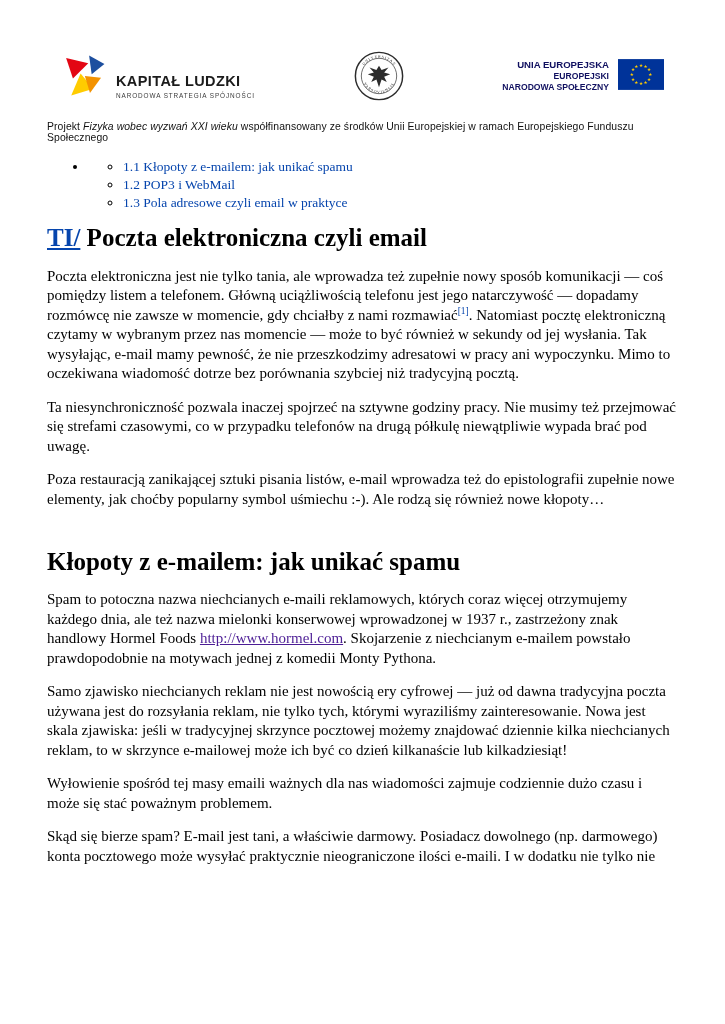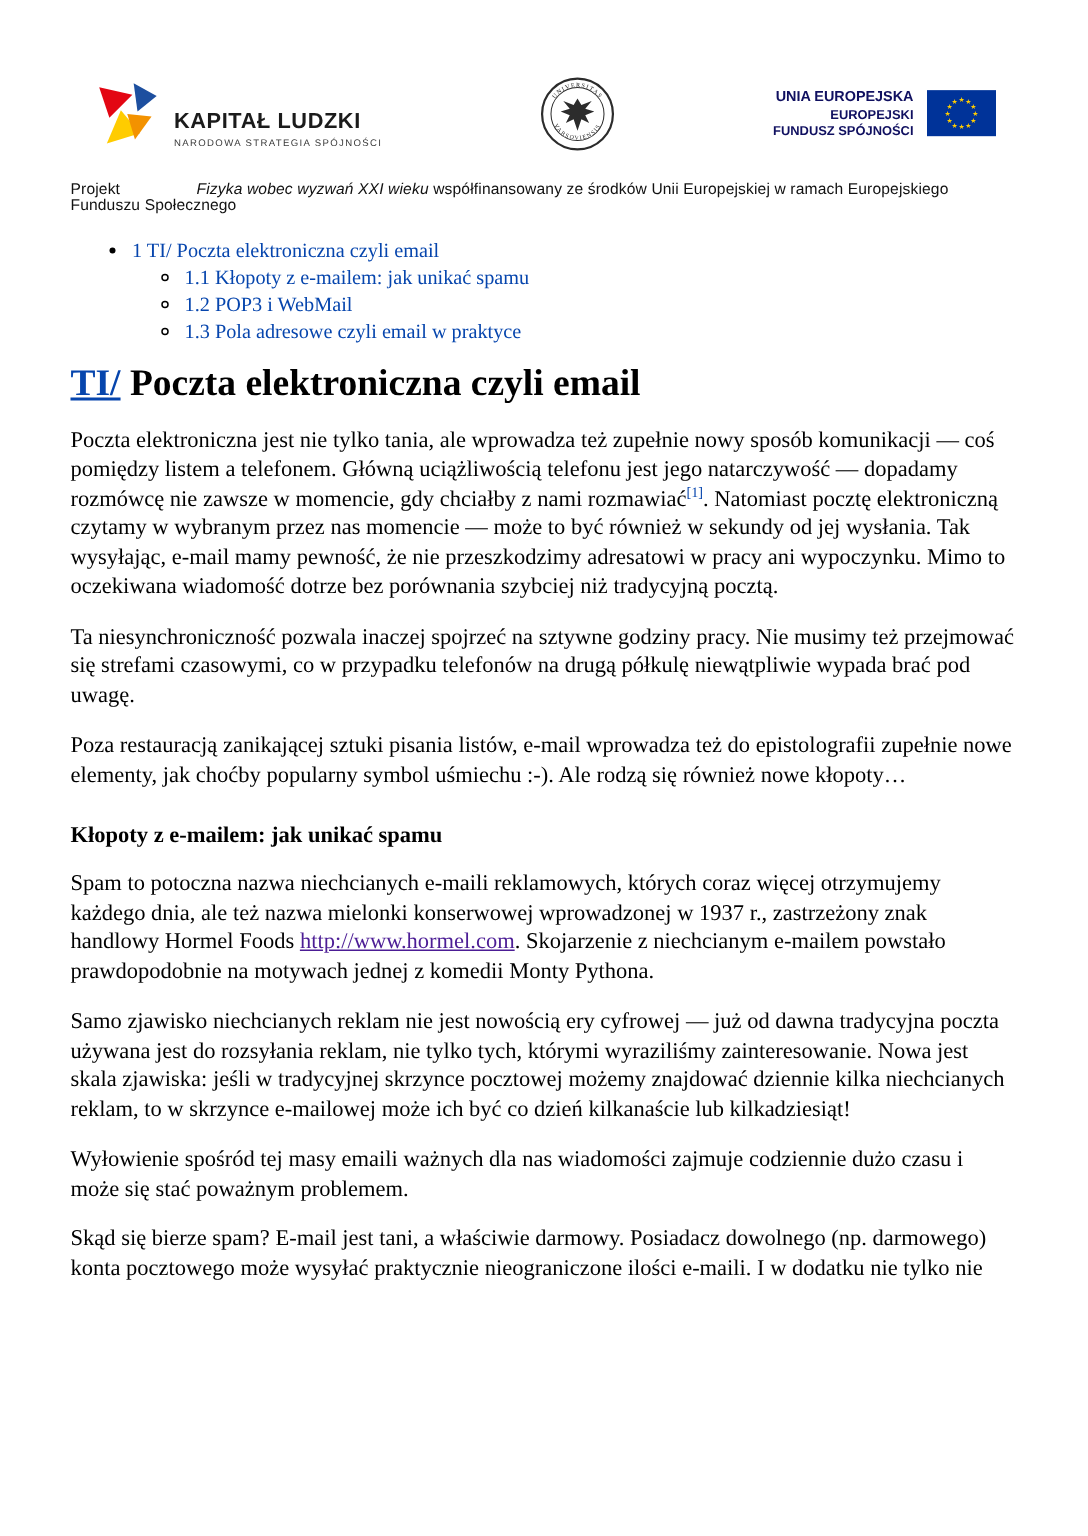--- a/index.html
+++ b/index.html
@@ -16,48 +16,48 @@
     height:64px; padding:0 14px;
   }
   .logo-kl { display:flex; align-items:flex-end; gap:9px; }
   .kl-mark svg { display:block; }
   .kl-text { font-family:"Liberation Sans", sans-serif; }
   .kl-title { font-weight:bold; font-size:14.5px; letter-spacing:.4px; color:#1b1b1b; }
   .kl-sub { font-size:6.4px; letter-spacing:.9px; color:#3a3a3a; margin-top:3px; }
 
   .logo-uw svg { display:block; }
 
-  .logo-eu { display:flex; align-items:center; gap:9px; }
+  .logo-eu { display:flex; align-items:flex-start; gap:9px; }
   .eu-text { text-align:right; font-family:"Liberation Sans", sans-serif; color:#101060; line-height:1.25; }
   .eu-line1 { font-weight:bold; font-size:9.6px; }
   .eu-line2, .eu-line3 { font-size:8.6px; font-weight:bold; }
   .eu-flag { display:block; }
 
   .caption {
     margin-top:13px;
     font-family:"Liberation Sans", sans-serif;
     font-size:10.4px; color:#111; letter-spacing:.1px;
   }
-  .caption i { font-style:italic;margin-left:48px; }
+  .caption i { font-style:italic; }
 
   
   .toc-title { margin-top:25px; font-size:21px; font-weight:bold; }
 
   ul.toc { margin-top:15px; padding-left:41px; font-size:13.5px; line-height:18px; }
   ul.toc ul { padding-left:35px; }
   ul.toc > li { list-style-type:disc; }
   ul.toc ul > li { list-style-type:circle; }
   ul.toc ul ul > li { list-style-type:square; }
   ul.toc a { color:#0645ad; text-decoration:none; cursor:pointer; }
 
   
   h1.article-title { margin-top:12px; font-size:25px; font-weight:bold; line-height:1.15; }
   h1.article-title .title-link { color:#0645ad; text-decoration:underline; cursor:pointer; }
 
-  h2.section-title { margin-top:22px; font-size:15px; font-weight:bold; }
+  h2.section-title { margin-top:39px; font-size:25px; font-weight:bold; }
 
   p.body-par { margin-top:14px; font-size:15px; line-height:19.5px; }
 
   a.ext-link { color:#4c1d95; text-decoration:underline; cursor:pointer; }
   sup.footnote-ref { font-size:9.5px; line-height:0; }
   sup.footnote-ref a { color:#0645ad; text-decoration:none; cursor:pointer; }
 </style>
 </head>
 <body>
 
@@ -95,21 +95,21 @@
           <textPath href="#arcBot" startOffset="50%" text-anchor="middle">VARSOVIENSIS</textPath>
         </text>
         <path d="M29 17 l-3 5 -8 -3 5 6 -7 2 7 3 -3 6 6 -3 3 9 3 -9 6 3 -3 -6 7 -3 -7 -2 5 -6 -8 3 z" fill="#2c2c2c"></path>
       </svg>
     </div>
 
     <div class="logo-eu">
       <span class="eu-text">
         <span class="eu-line1" style="display:block">UNIA EUROPEJSKA</span>
         <span class="eu-line2" style="display:block">EUROPEJSKI</span>
-        <span class="eu-line3" style="display:block">FUNDUSZ SPÓJNOŚCI</span>
+        <span class="eu-line3" style="display:block">NARODOWA SPOŁECZNY</span>
       </span>
       <svg class="eu-flag" width="46" height="31" viewBox="0 0 100 67" aria-hidden="true">
         <rect width="100" height="67" fill="#003399"></rect>
         <g fill="#ffcc00" font-size="10" text-anchor="middle" font-family="DejaVu Sans, sans-serif">
           <text x="50" y="17">★</text>
           <text x="60" y="19.7">★</text>
           <text x="67.3" y="27">★</text>
           <text x="70" y="37">★</text>
           <text x="67.3" y="47">★</text>
           <text x="60" y="54.3">★</text>
@@ -124,21 +124,20 @@
     </div>
   </header>
 
   <p class="caption">
     <span>Projekt </span><i>Fizyka wobec wyzwań XXI wieku</i><span> współfinansowany ze środków Unii Europejskiej w ramach Europejskiego Funduszu Społecznego</span>
   </p>
 
 
   <ul class="toc">
     <li>
-      <a>1 TI/ Poczta elektroniczna czyli email</a>
       <ul>
         <li>
           <a>1.1 Kłopoty z e-mailem: jak unikać spamu</a>
         </li>
         <li>
           <a>1.2 POP3 i WebMail</a>
         </li>
         <li>
           <a>1.3 Pola adresowe czyli email w praktyce</a>
         </li>

